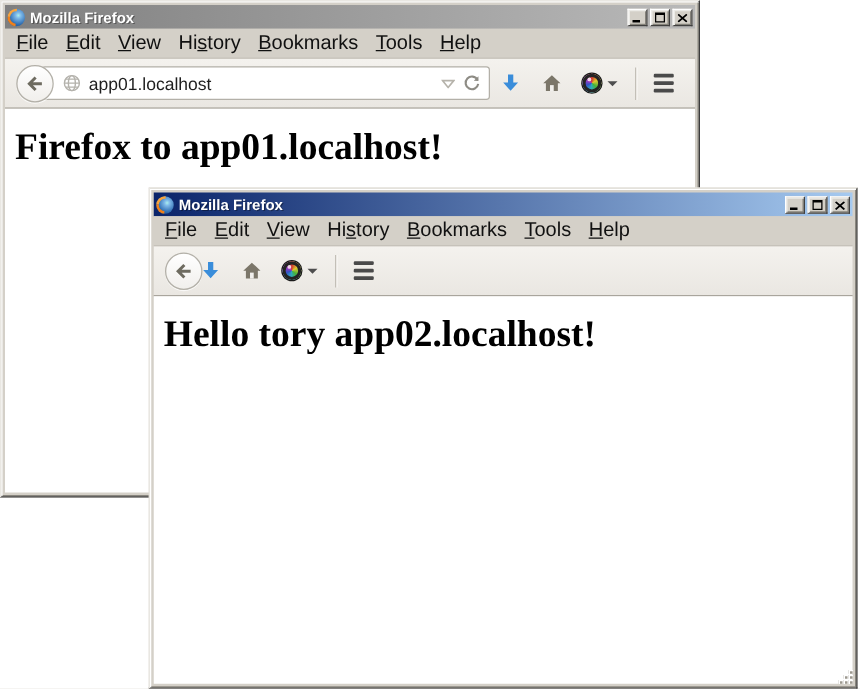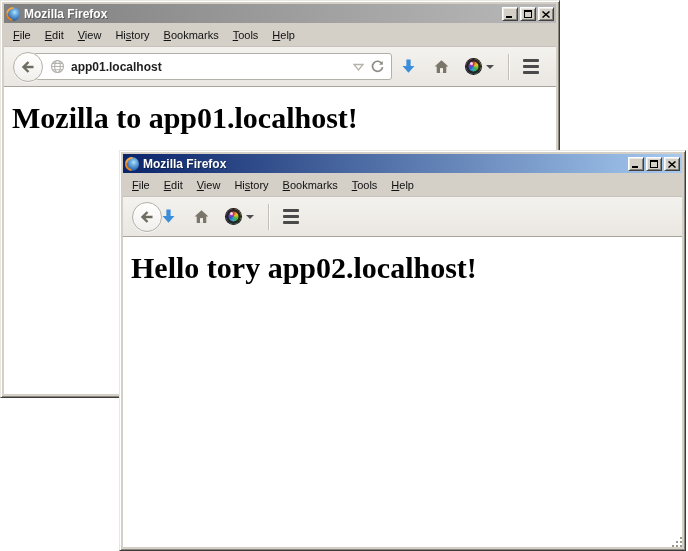--- a/index.html
+++ b/index.html
@@ -46,21 +46,21 @@
     box-shadow: inset 1px 1px 0 #ecebe7, inset -1px -1px 0 #85827a;
   }
   .g-min { position:absolute; left:3px; bottom:2px; width:6px; height:2px; background:#000; }
   .g-max { position:absolute; left:3px; top:2px; width:8px; height:8px; border:1px solid #000; border-top-width:2px; background:transparent; }
   .g-close { position:absolute; left:3px; top:3px; }
 
   
   .menubar {
     height:23px; flex:0 0 23px; background:var(--chrome);
     display:flex; align-items:center; padding:0 2px;
-    font-size:11px; color:#111;
+    font-size:16px; color:#111;
   }
   .menu-item { padding:3px 7px; white-space:nowrap; }
   .menu-item u { text-decoration:underline; }
 
   
   .navbar {
     height:41px; flex:0 0 41px;
     background:linear-gradient(var(--toolbar_bg), #eae7e2);
     border-top:1px solid #c6c2ba;
     border-bottom:1px solid #a9a59d;
@@ -73,21 +73,21 @@
     display:flex; align-items:center; justify-content:center;
     position:relative; z-index:2; margin-right:-10px;
     box-shadow:0 1px 0 rgba(255,255,255,.7);
   }
   .urlbar {
     flex:1; height:27px; background:#fff;
     border:1px solid #b3b0a8; border-radius:3px;
     display:flex; align-items:center; padding:0 6px 0 16px;
     min-width:0;
   }
-  .url-text { flex:1; font-size:12px; color:var(--url_text); white-space:nowrap; overflow:hidden; margin-left:6px;font-weight:bold; }
+  .url-text { flex:1; font-size:14px; color:var(--url_text); white-space:nowrap; overflow:hidden; margin-left:6px; }
   .url-icons { display:flex; align-items:center; gap:6px; }
 
   .tool-btn {
     flex:0 0 auto; height:30px; display:flex; align-items:center; justify-content:center;
     padding:0 8px;
   }
   .ext-circle {
     width:15px; height:15px; border-radius:50%;
     background:conic-gradient(#d23a2e, #e0c82e 60deg, #44b43a 130deg, #2ea9c0 190deg, #3452c8 250deg, #b23ac0 310deg, #d23a2e);
     box-shadow: inset 0 0 0 2.5px #242424, 0 0 0 1px #1a1a1a;
@@ -198,21 +198,21 @@
     <div class="tool-btn">
       <span class="hamburger">
           <span></span>
           <span></span>
           <span></span>
         </span>
     </div>
   </div>
 
   <div class="content">
-    <h1>Mozilla to app01.localhost!</h1>
+    <h1>Firefox to app01.localhost!</h1>
   </div>
 </div>
 
 <div class="win" id="win1">
   <div class="titlebar active">
     <span class="ff-logo"></span>
     <span class="title-text">Mozilla Firefox</span>
     <span class="winbtns">
       <button class="wbtn">
           <span class="g-min"></span>

